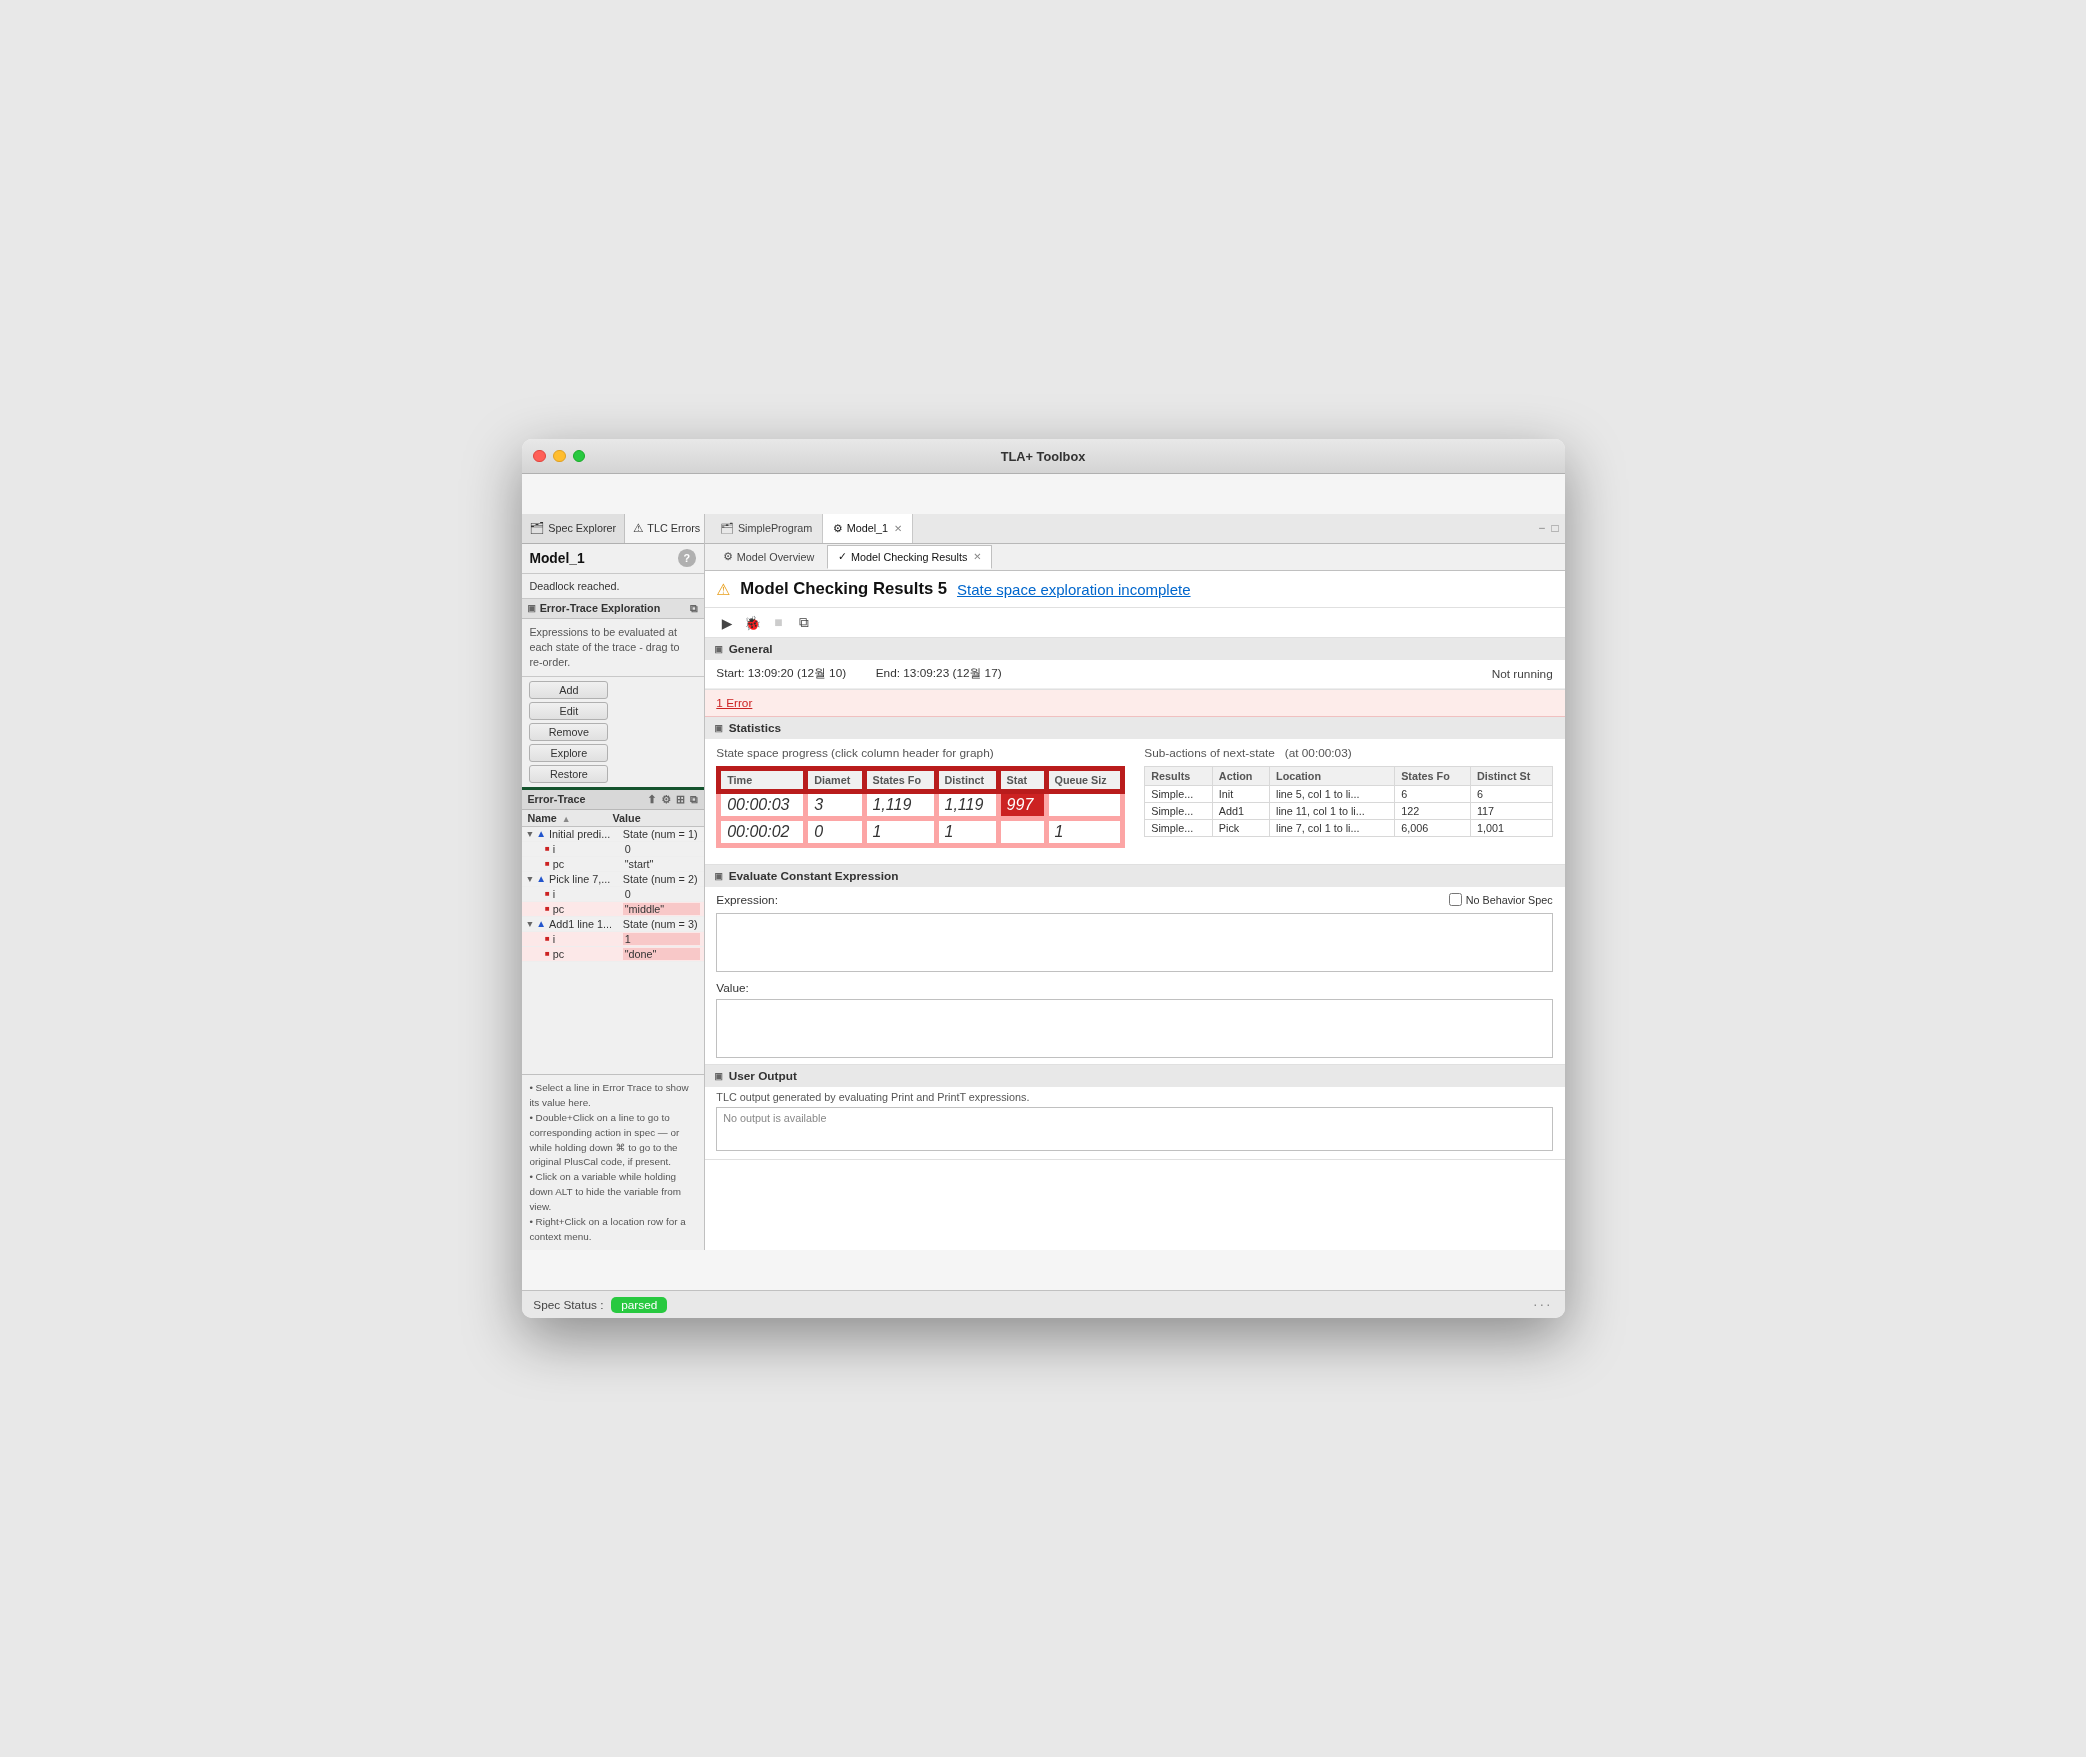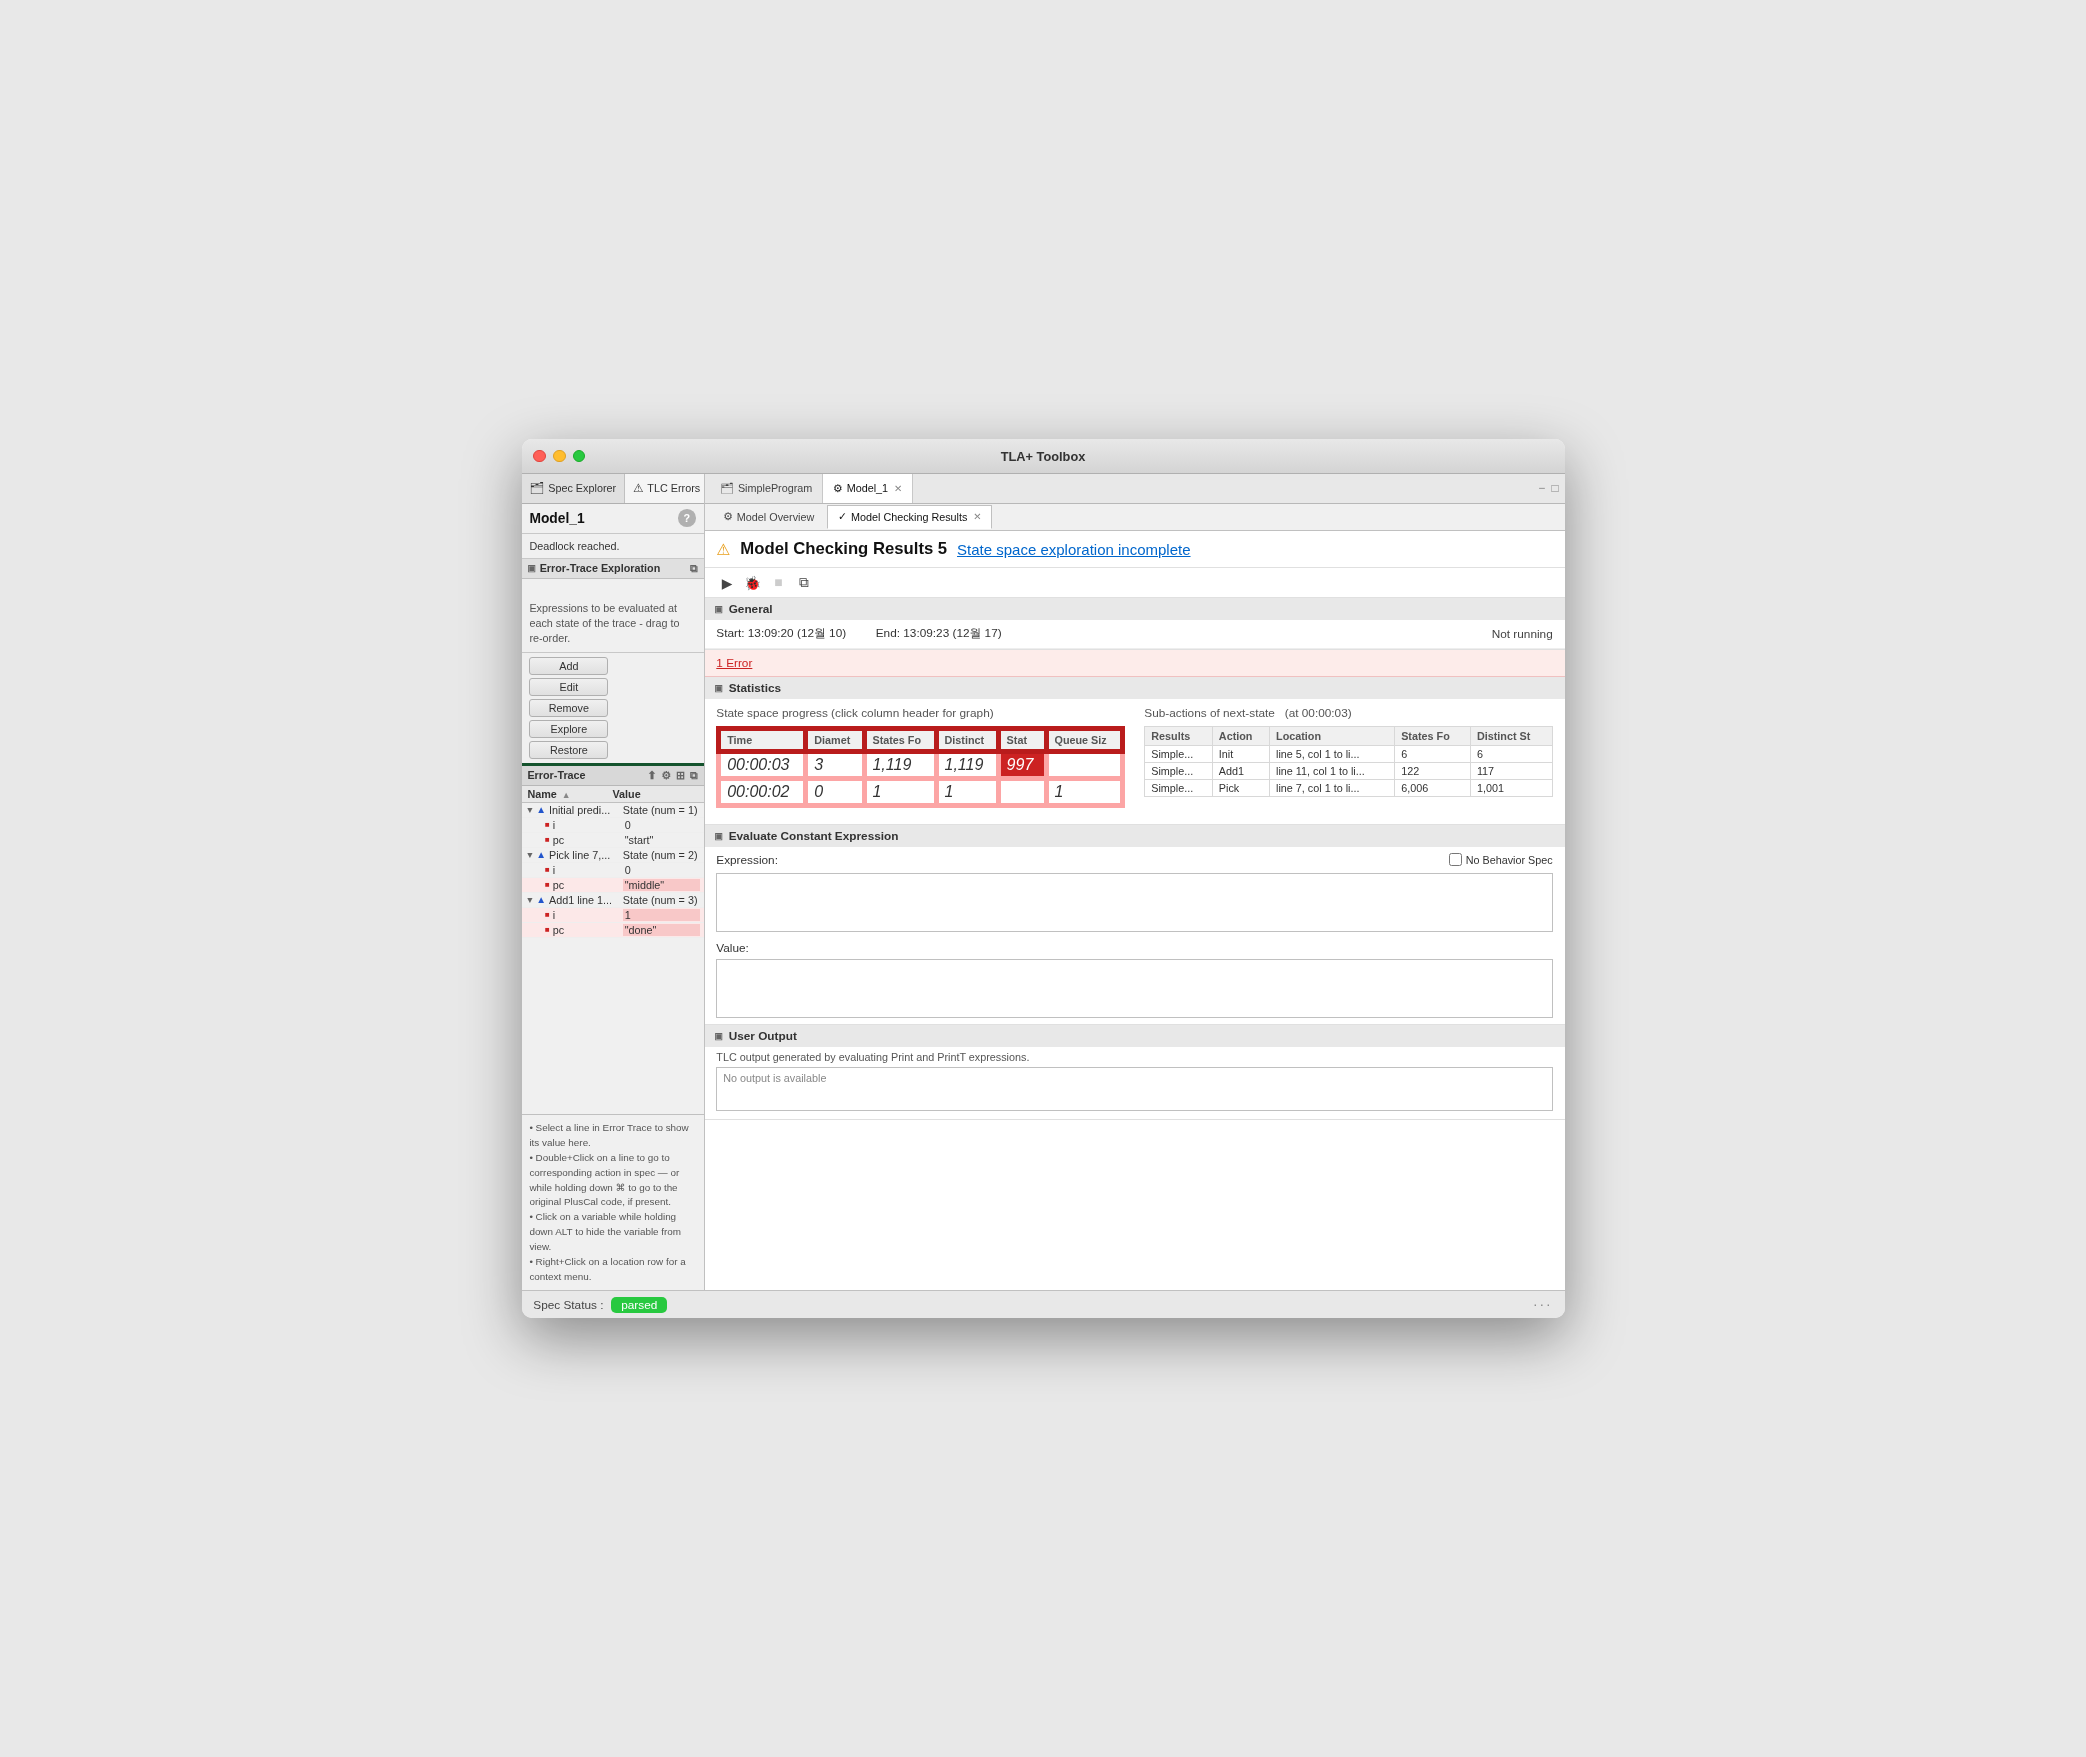--- a/index.html
+++ b/index.html
@@ -14,20 +14,21 @@
     }
     .window {
       width: 1043px;
       height: 879px;
       background: #f5f5f5;
       border-radius: 9.9px;
       box-shadow: 0 19.7px 59px rgba(0,0,0,0.4);
       overflow: hidden;
       display: flex;
       flex-direction: column;
+      gap: 40px;
     }
     .titlebar {
       background: linear-gradient(to bottom, #e8e8e8, #d4d4d4);
       height: 35px;
       display: flex;
       align-items: center;
       padding: 0 11.8px;
       position: relative;
       border-bottom: 1px solid #b0b0b0;
     }
@@ -147,21 +148,20 @@
       font-size: 10.8px;
       color: #666;
       cursor: pointer;
     }
     .error-trace-desc {
       padding: 5.9px 7.9px;
       font-size: 10.8px;
       color: #555;
       line-height: 1.4;
       border-bottom: 1px solid #c8c8c8;
-      margin-top: 16px;
     }
     .btn-group {
       display: flex;
       flex-direction: column;
       align-items: flex-start;
       padding: 3.9px 7.9px;
       gap: 3px;
       border-bottom: 3px solid #14532d;
     }
     .btn {

